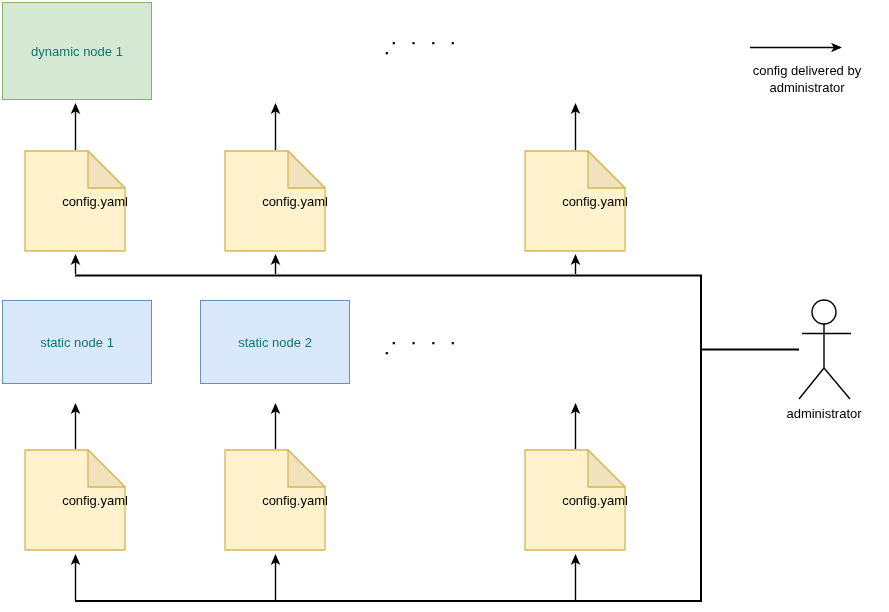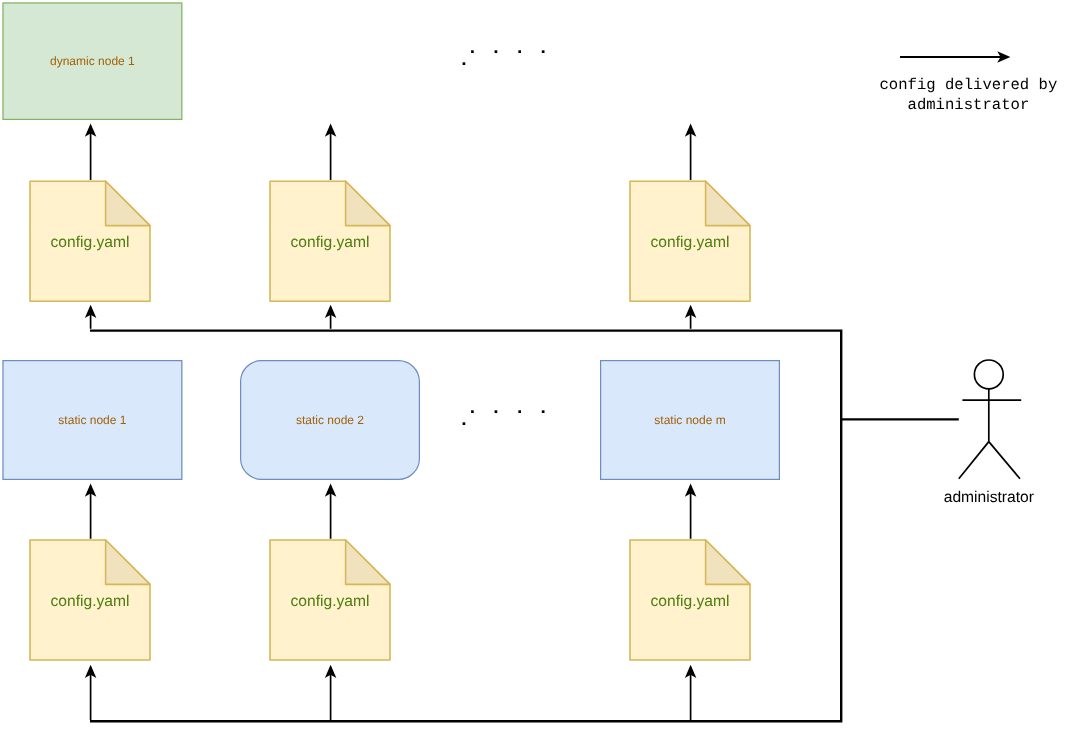--- a/index.html
+++ b/index.html
@@ -20,48 +20,49 @@
     left: 0; top: 0;
     width: 889px;
     height: 612px;
   }
   .node {
     position: absolute;
     box-sizing: border-box;
     display: flex;
     align-items: center;
     justify-content: center;
-    font-size: 10px;
-    color: #a16207;
+    font-size: 13px;
+    color: #0f766e;
     text-align: left;
   }
   .node.dynamic {
     background: #d5e8d4;
     border: 1px solid #82b366;
     width: 150px;
     height: 98px;
     top: 2px;
   }
   .node.static {
     background: #dae8fc;
     border: 1px solid #6c8ebf;
     width: 150px;
-    height: 100px;
+    height: 84px;
     top: 300px;
   }
   .doc-label {
     position: absolute;
     width: 100px;
     height: 100px;
     display: flex;
     align-items: center;
     justify-content: center;
     font-size: 13px;
-    color: #4d7c0f;
+    color: #000000;
     pointer-events: none;
+    padding-left: 20px;
   }
   .ellipsis {
     position: absolute;
     width: 80px;
     height: 20px;
     display: flex;
     align-items: center;
     justify-content: center;
     font-size: 9px;
     letter-spacing: 7px;
@@ -70,21 +71,20 @@
   }
   .legend-text {
     position: absolute;
     left: 726px;
     top: 62px;
     width: 162px;
     text-align: center;
     font-size: 13px;
     line-height: 17px;
     color: #000000;
-    font-family: Liberation Mono, monospace;
   }
   .actor-label {
     position: absolute;
     left: 764px;
     top: 406px;
     width: 120px;
     text-align: center;
     font-size: 13px;
     color: #000000;
   }
@@ -158,25 +158,22 @@
   </svg>
 
   <div class="node dynamic" style="left:2px;">
     <span>dynamic node 1</span>
   </div>
   <div class="ellipsis" style="left:385px; top:38px;">▪ ▪ ▪ ▪ ▪</div>
 
   <div class="node static" style="left:2px;">
     <span>static node 1</span>
   </div>
-  <div class="node static" style="left:200px;border-radius:18px;">
+  <div class="node static" style="left:200px;">
     <span>static node 2</span>
-  </div>
-  <div class="node static" style="left:500px;">
-    <span>static node m</span>
   </div>
   <div class="ellipsis" style="left:385px; top:338px;">▪ ▪ ▪ ▪ ▪</div>
 
   <div class="doc-label" style="left:25px; top:151px;">config.yaml</div>
   <div class="doc-label" style="left:225px; top:151px;">config.yaml</div>
   <div class="doc-label" style="left:525px; top:151px;">config.yaml</div>
 
   <div class="doc-label" style="left:25px; top:450px;">config.yaml</div>
   <div class="doc-label" style="left:225px; top:450px;">config.yaml</div>
   <div class="doc-label" style="left:525px; top:450px;">config.yaml</div>

